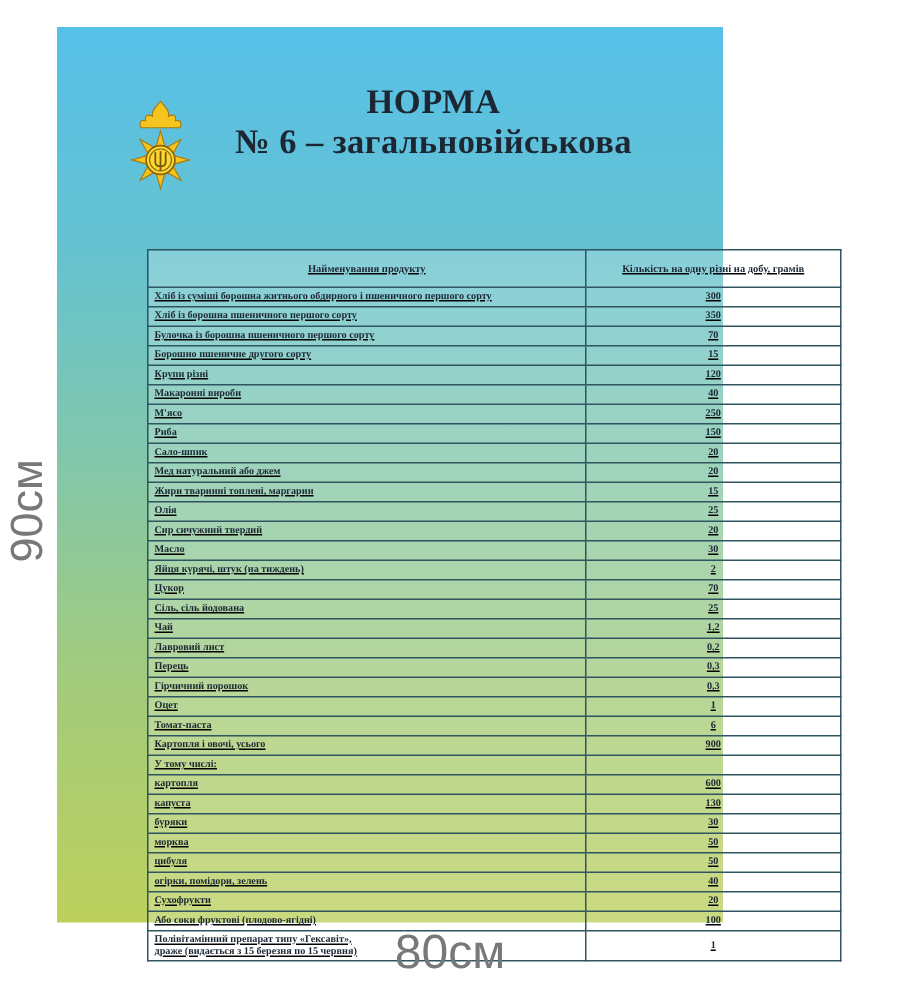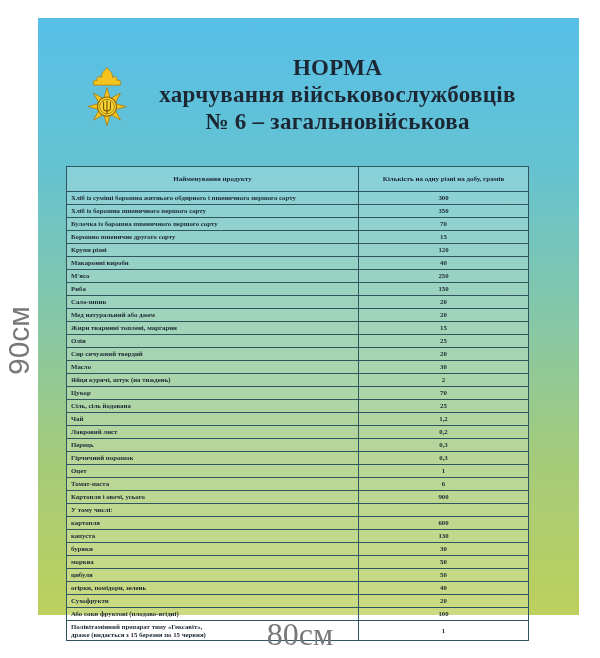--- a/index.html
+++ b/index.html
@@ -12,21 +12,21 @@
   }
   .canvas {
     position: absolute; inset: 0;
     width: 600px; height: 658px;
     background: #ffffff;
   }
   
   .poster {
     position: absolute;
     left: 38px; top: 18px;
-    width: 541px; height: 597px;
+    width: 444px; height: 597px;
     background: linear-gradient(to bottom,
       var(--g0, #57c0e8) 0%,
       var(--g1, #64c2d2) 24%,
       var(--g2, #82c7ab) 48%,
       var(--g3, #a3cb7c) 73%,
       var(--g4, #bdd05c) 100%);
   }
   
   .poster-header {
     position: relative;
@@ -44,23 +44,24 @@
     color: var(--text, #1c2733);
     font-weight: bold;
     font-size: 23px;
     line-height: 27px;
     letter-spacing: 0.3px;
   }
   
   table.ration {
     border-collapse: collapse;
     width: 462px;
-    margin-left: 28px;
+    margin-left: 60px;
     margin-top: 14px;
     table-layout: fixed;
+    text-decoration: underline;
   }
   table.ration th, table.ration td {
     border: 1px solid var(--border, #2e5560);
     color: var(--text, #1c2733);
     font-weight: bold;
     background: rgba(255,255,255,0.22);
     font-family: "Liberation Serif", serif;
   }
   table.ration th {
     font-size: 7px;
@@ -93,21 +94,21 @@
     transform: rotate(180deg);
     font-family: "Liberation Sans", sans-serif;
     font-size: 30px;
     color: #77787a;
   }
   .dim-h {
     position: absolute;
     left: 0; top: 616px;
     width: 600px;
     text-align: center;
-    font-family: Liberation Serif, serif;
+    font-family: Liberation Sans, sans-serif;
     font-size: 32px;
     color: #77787a;
   }
 </style>
 </head>
 <body style="--g0: #57c0e8; --g1: #64c2d2; --g2: #82c7ab; --g3: #a3cb7c; --g4: #bdd05c; --border: #2e5560; --text: #1c2733;">
 
 <div class="canvas">
 
   <div class="dim-v">
@@ -129,21 +130,20 @@
 
           <g stroke="#7a5a06" stroke-width="1.6" fill="none" stroke-linecap="round">
             <path d="M25.5 46 v8 c0 2 1.5 3.5 4.5 3.5 c3 0 4.5 -1.5 4.5 -3.5 v-8"></path>
             <path d="M30 45 v13"></path>
             <path d="M30 58 v2.5"></path>
           </g>
         </svg>
       </div>
       <div class="titles">
         <div>НОРМА</div>
-        <div>харчування військовослужбовців</div>
         <div>№ 6 – загальновійськова</div>
       </div>
     </div>
 
     <table class="ration">
       <colgroup>
           <col class="c-name">
           <col class="c-qty">
         </colgroup>
       <thead>

